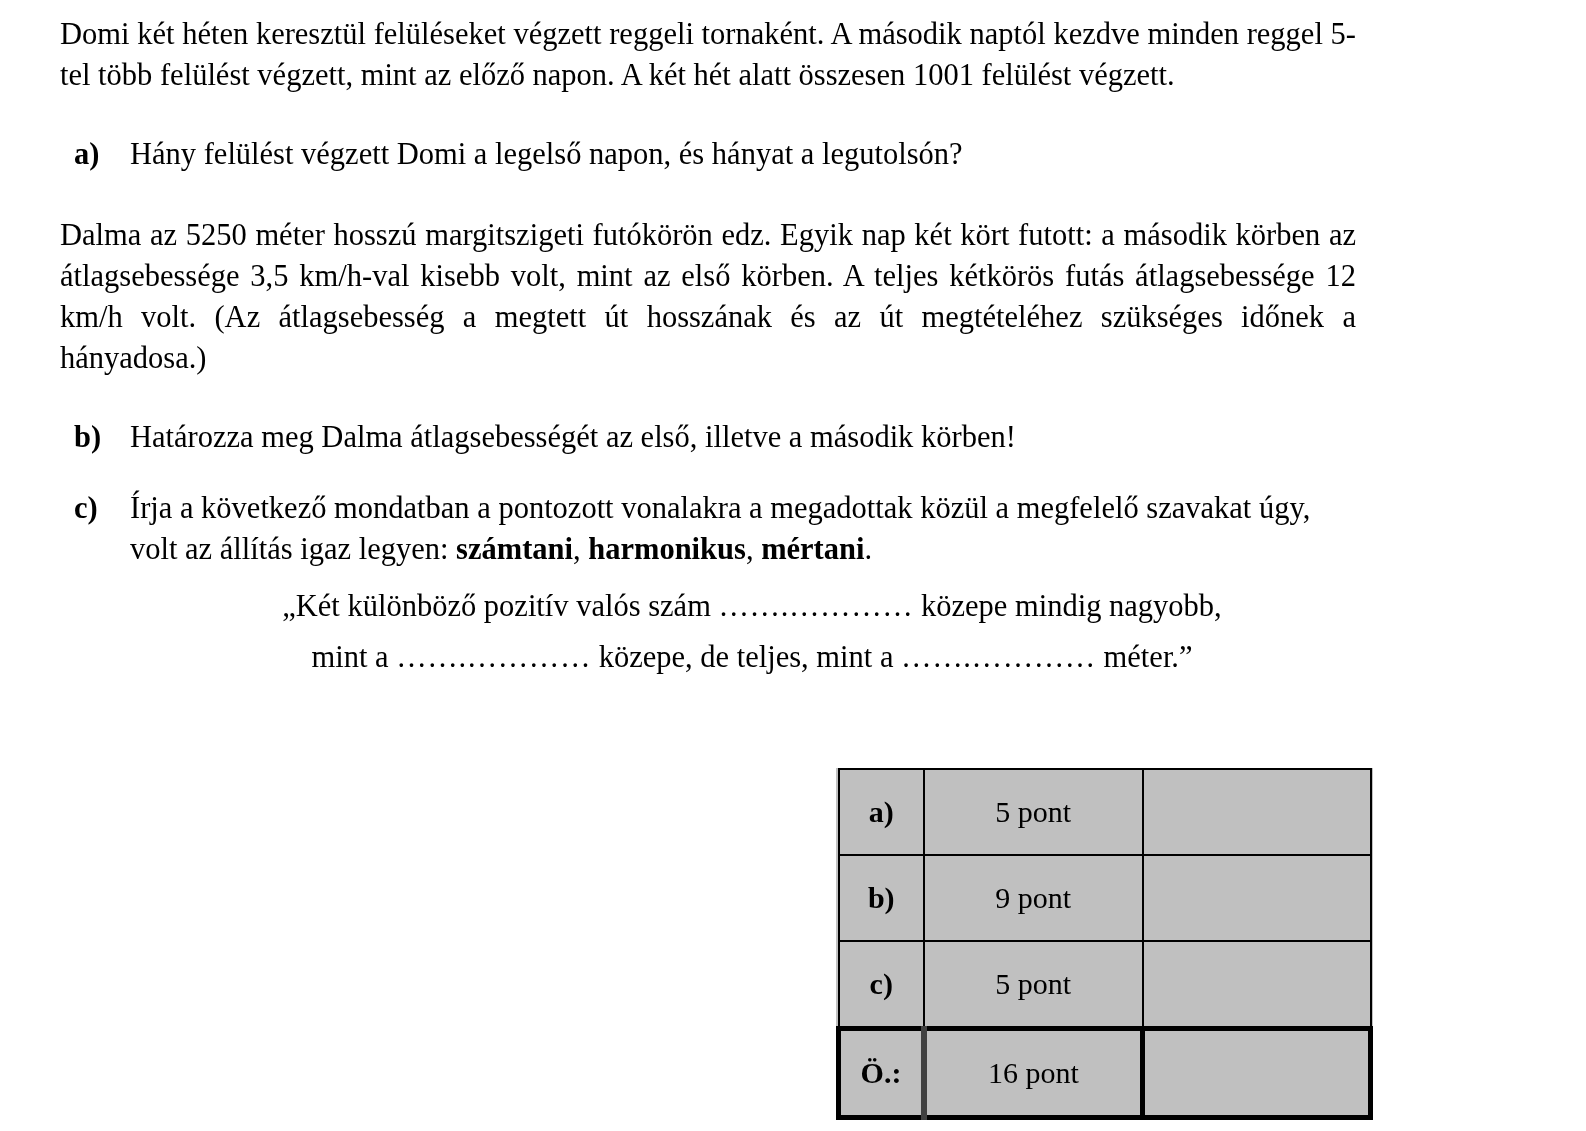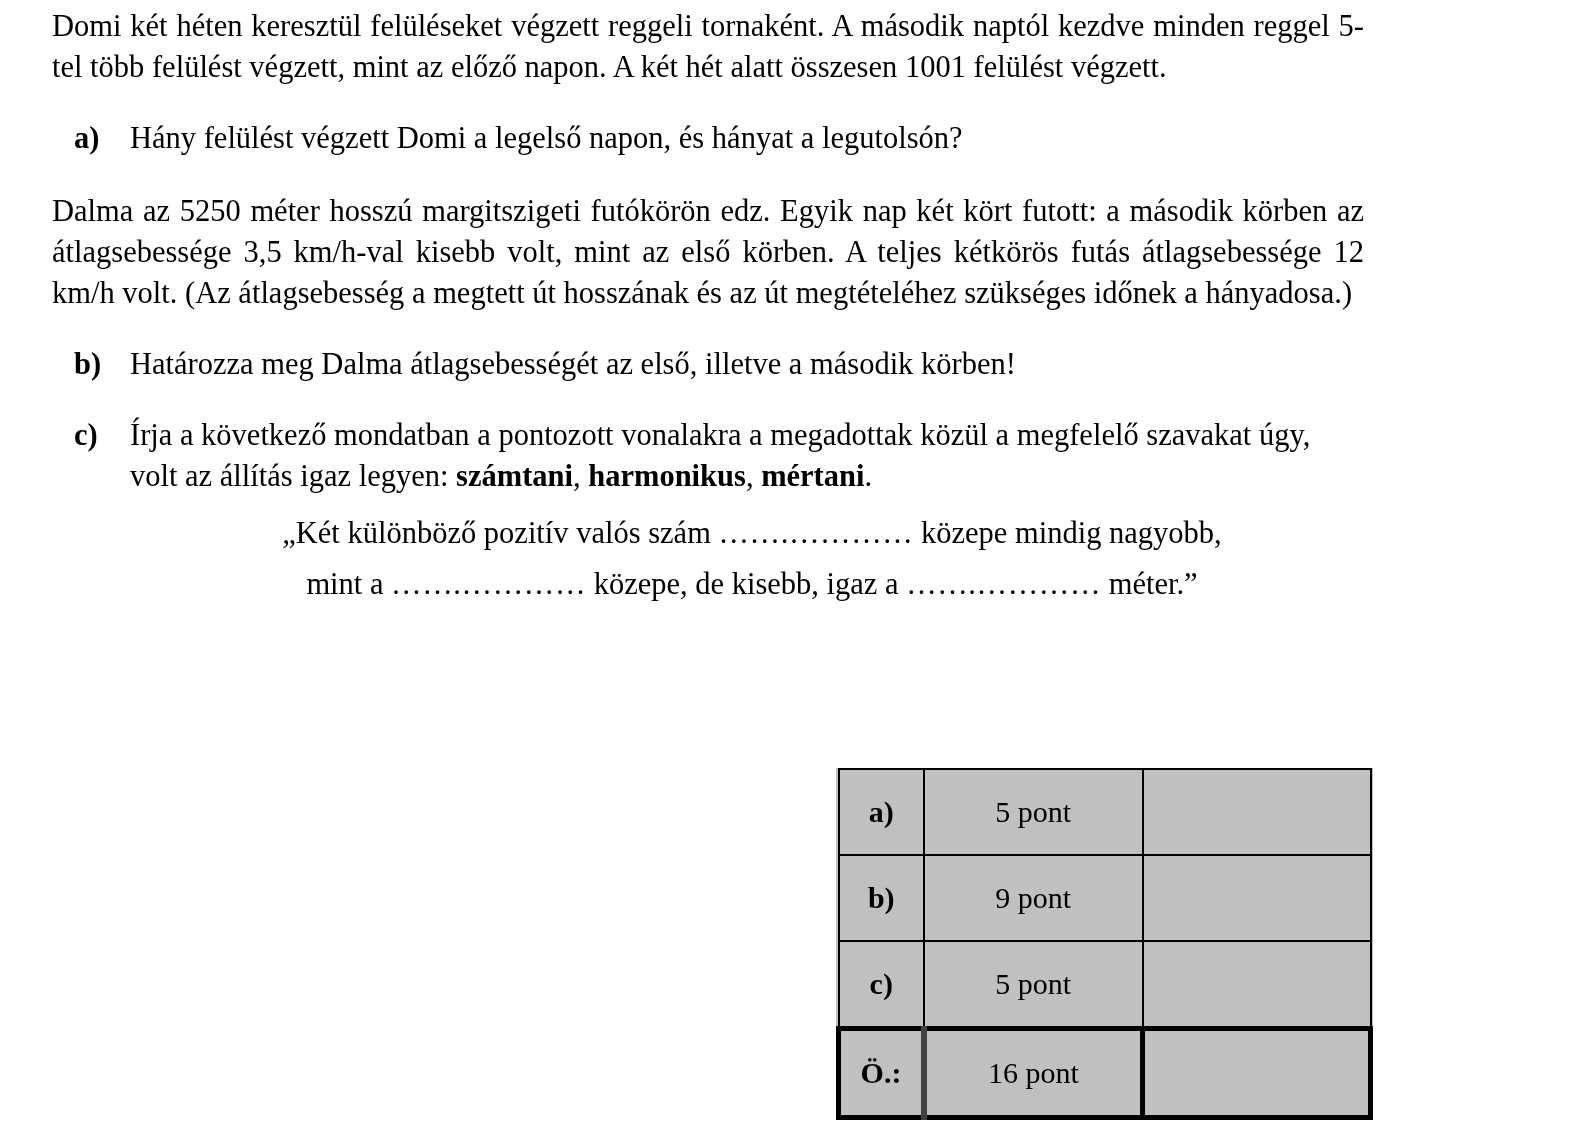--- a/index.html
+++ b/index.html
@@ -25,21 +25,21 @@
 
   
   .textcol {
     position: absolute;
     left: 52px;
     top: 6px;
     width: 1312px;
   }
 
   p.para {
-    margin: 0;
+    margin: 8px;
     font-size: 30.5px;
     line-height: 41px;
     text-align: justify;
     text-justify: inter-word;
     hyphens: none;
   }
 
   
   .item {
     position: relative;
@@ -152,21 +152,21 @@
       <span class="marker">c)</span>
       <span class="itemtext"><span>Írja a következő mondatban a pontozott vonalakra a megadottak közül a megfelelő szavakat úgy, volt az állítás igaz legyen: </span><b>számtani</b><span>, </span><b>harmonikus</b><span>, </span><b>mértani</b><span>.</span></span>
     </div>
 
     <div class="gap-q"></div>
 
     <p class="quoteline"><span>„Két különböző pozitív valós szám </span><span class="dots">…….…………</span><span> közepe mindig nagyobb,</span></p>
 
     <div class="gap-q2"></div>
 
-    <p class="quoteline"><span>mint a </span><span class="dots">…….…………</span><span> közepe, de kisebb, igaz a </span><span class="dots">…….…………</span><span> méter.”</span></p>
+    <p class="quoteline"><span>mint a </span><span class="dots">…….…………</span><span> közepe, de teljes, mint a </span><span class="dots">…….…………</span><span> méter.”</span></p>
 
   </div>
 
   <table class="score-table">
     <tbody>
       <tr>
         <td class="col-label">a)</td>
         <td class="col-points">5 pont</td>
         <td class="col-blank"></td>
       </tr>

